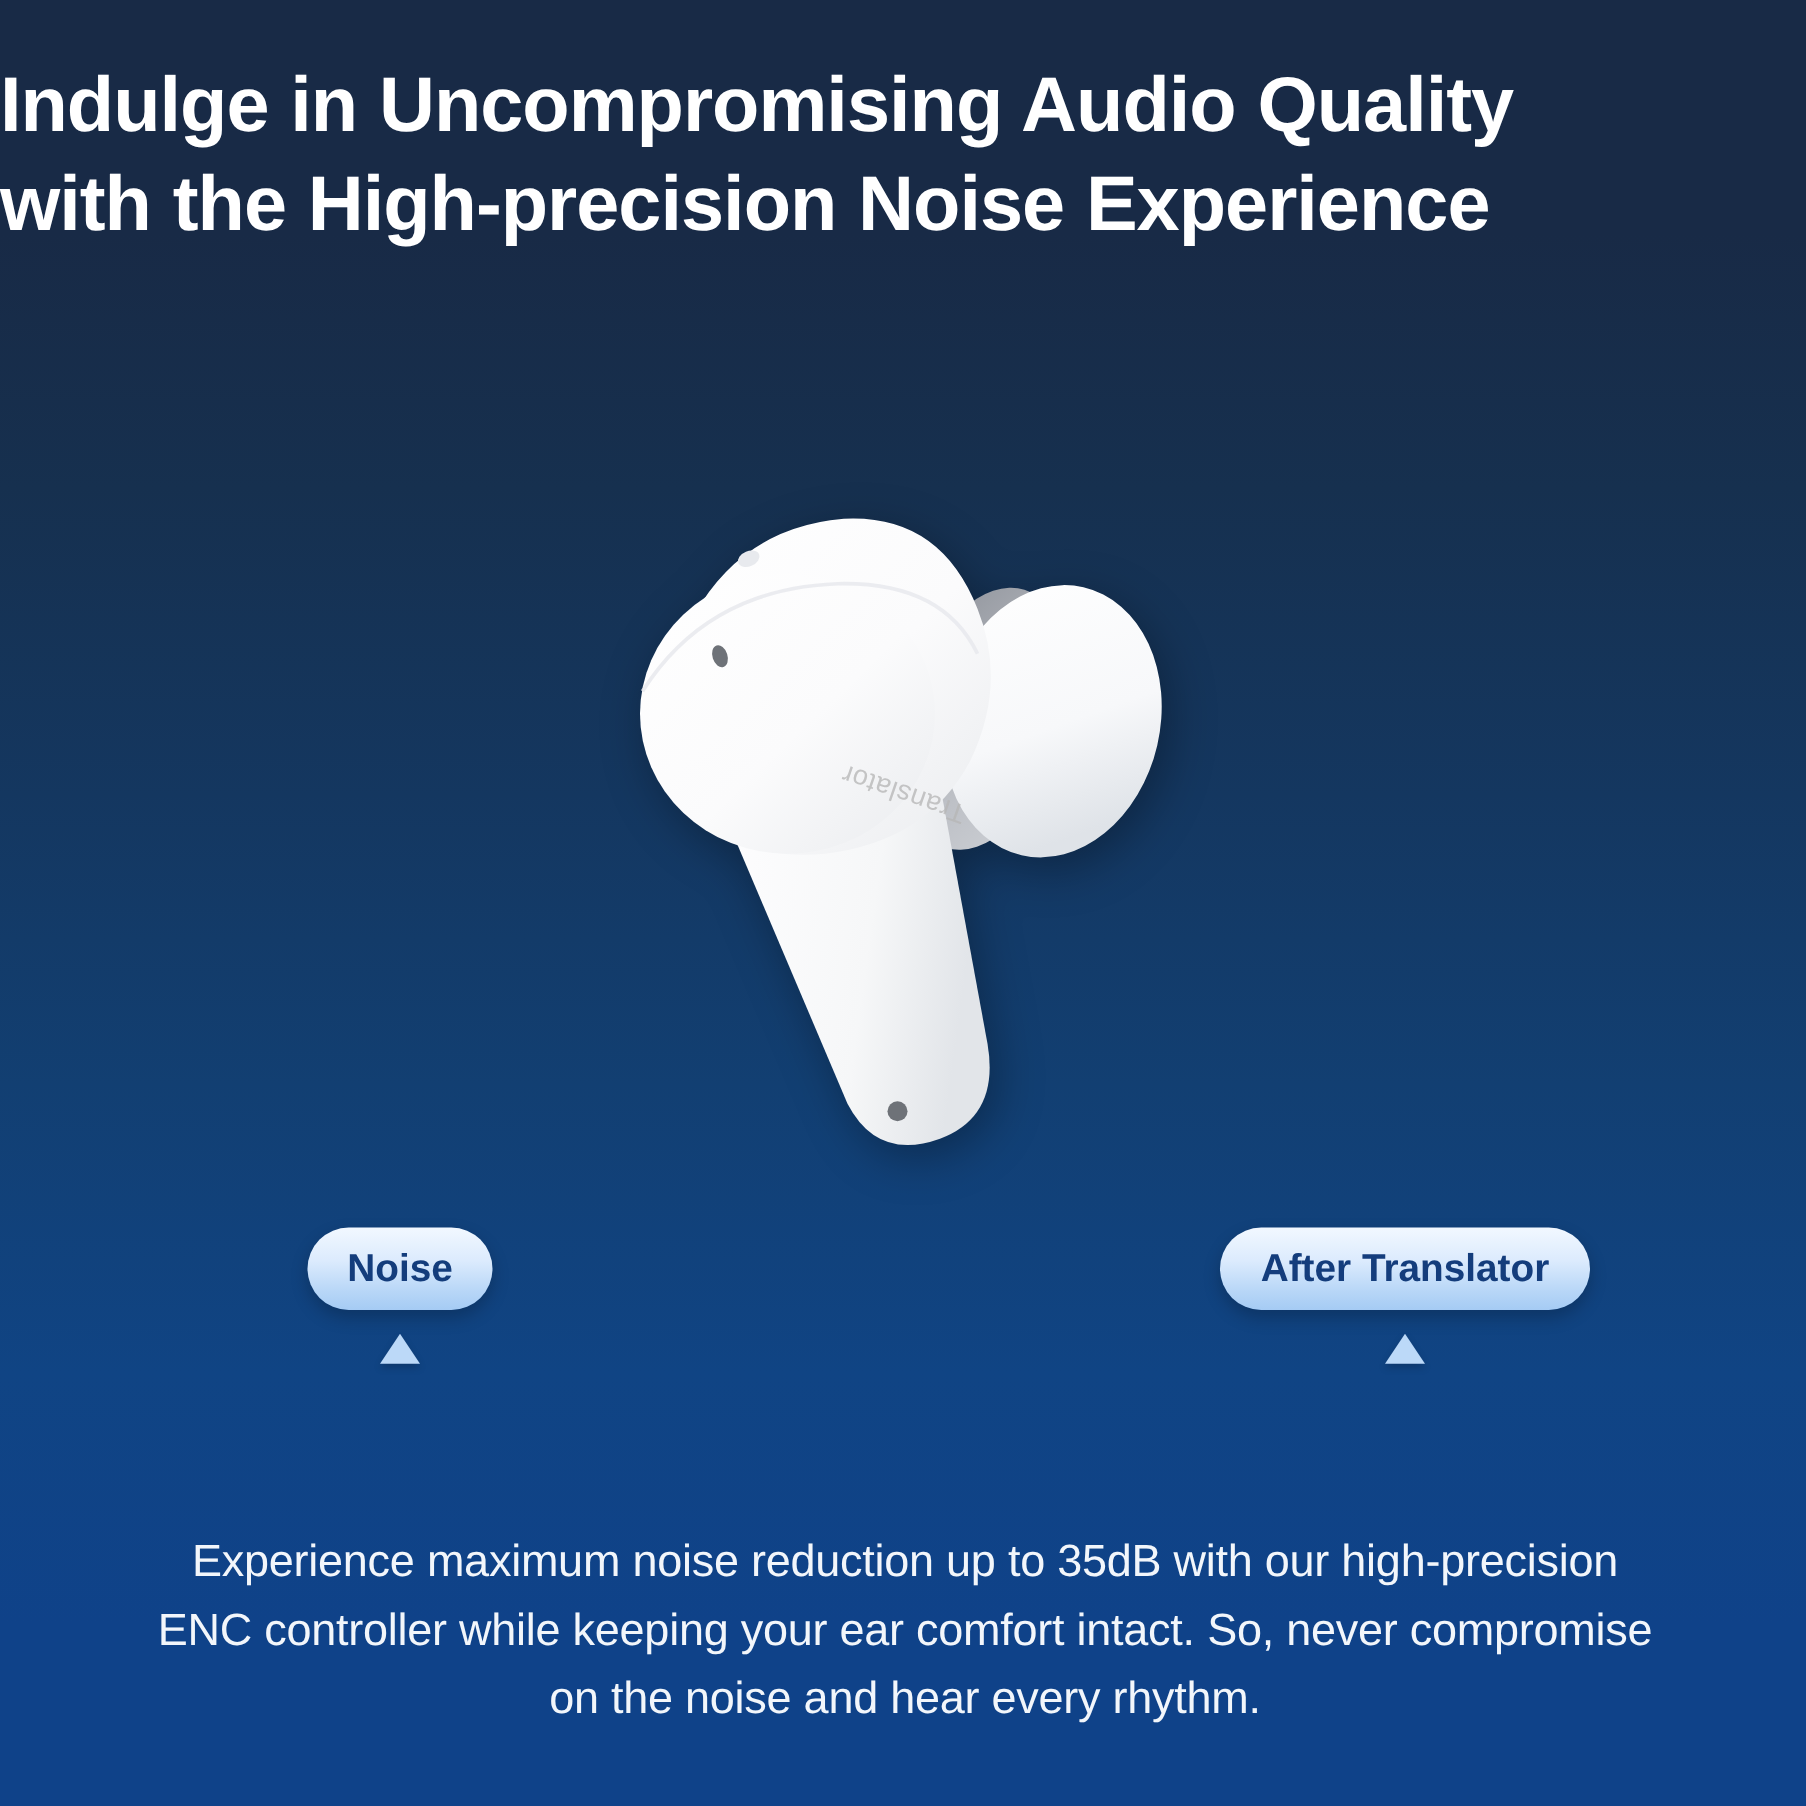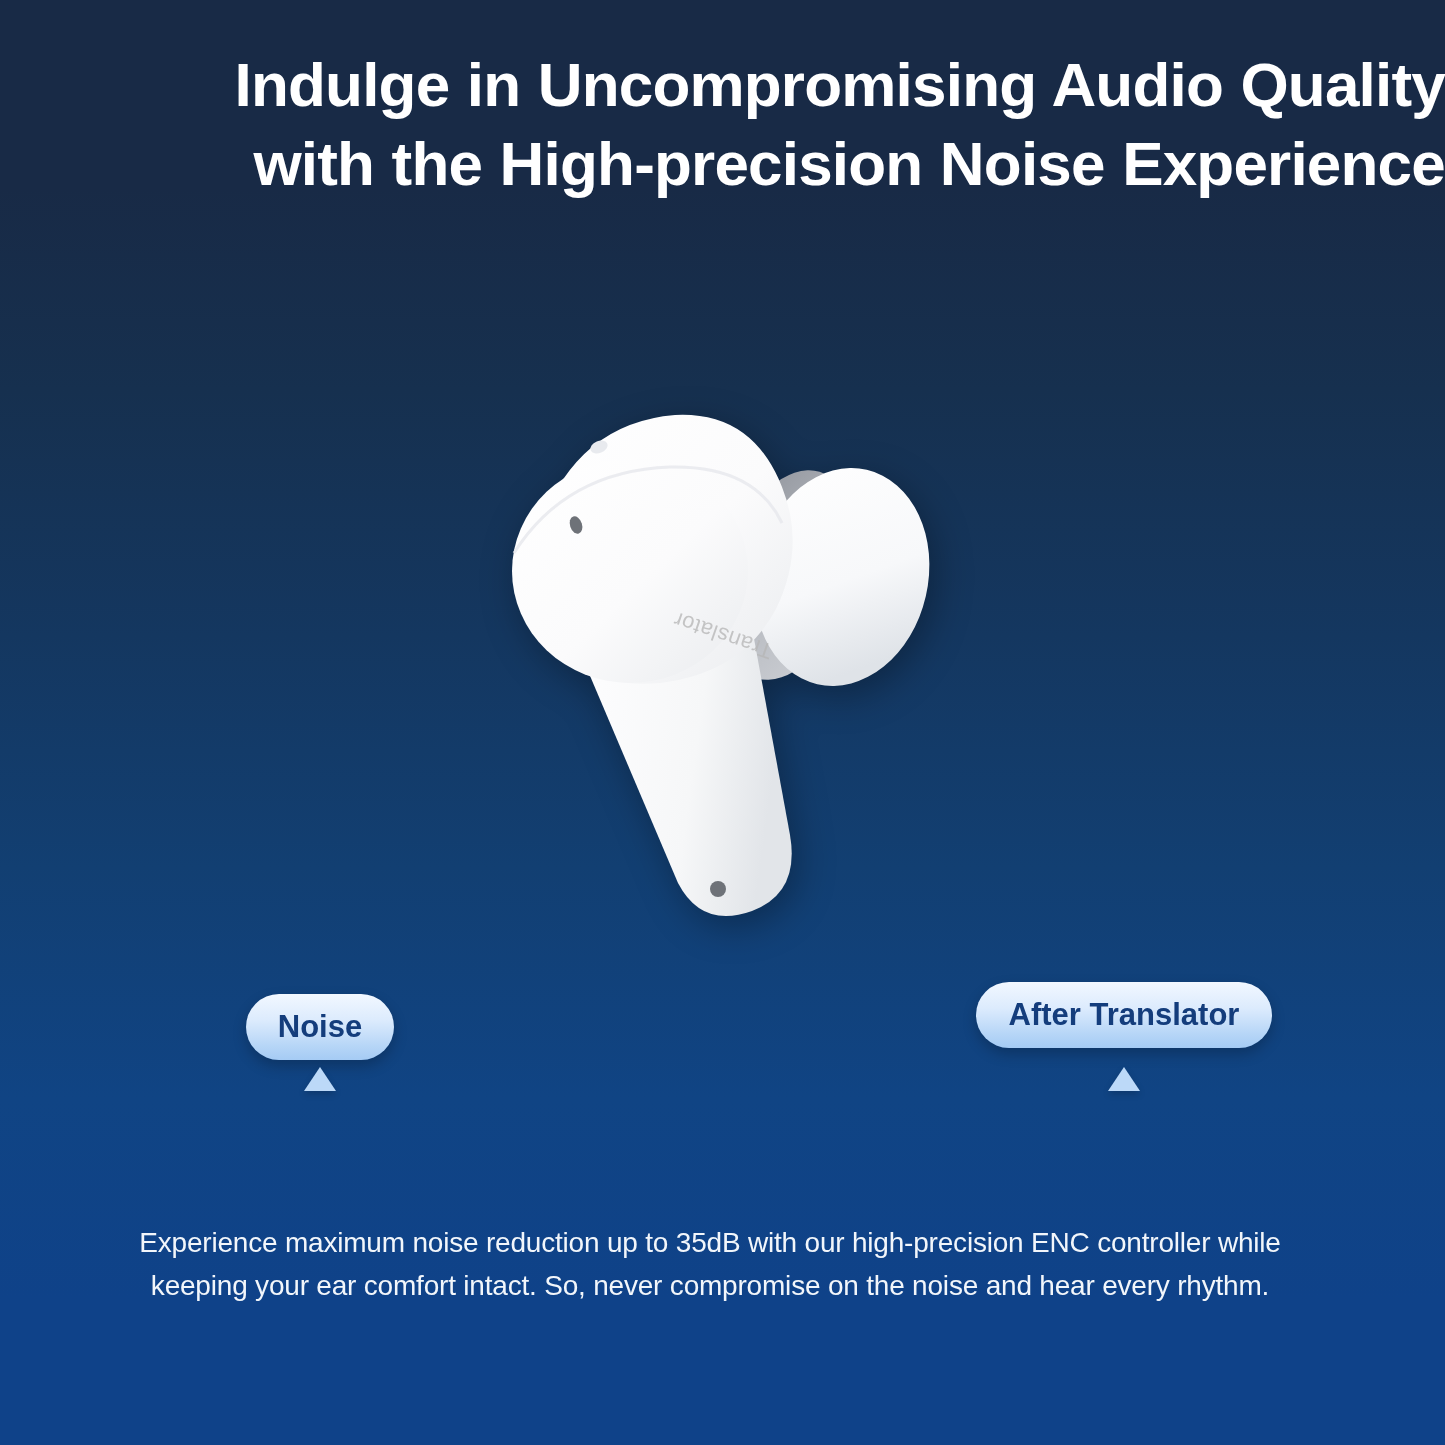--- a/index.html
+++ b/index.html
@@ -20,21 +20,21 @@
         #16304f 27%,
         #143760 44%,
         #123f72 60%,
         #104484 76%,
         #0f4289 90%,
         #0f4289 100%);
   }
   
   #headline{
     position:absolute; left:0; top:46px; width:1445px;
-    text-align:right;
+    text-align:left;
     color:#ffffff;
     font-size:62px;
     font-weight:bold;
     line-height:1.27;
     letter-spacing:-0.8px;
     word-spacing:1px;
   }
   #headline .ln{ display:block; white-space:nowrap; }
 
   
@@ -78,41 +78,41 @@
   .pill{
     position:absolute;
     display:flex; align-items:center; justify-content:center;
     border-radius:999px;
     background:linear-gradient(180deg,#f2f8ff 0%,#dcebfd 40%,#b7d6f7 78%,#a5cbf4 100%);
     color:#143d7c;
     font-weight:bold;
     box-shadow:0 6px 14px rgba(0,0,0,0.22);
     white-space:nowrap;
   }
-  #pill-noise{ left:246px; top:982px; width:148px; height:66px; font-size:31px;margin-top:12px; }
+  #pill-noise{ left:246px; top:982px; width:148px; height:66px; font-size:31px; }
   #pill-filtering{ left:976px; top:982px; width:296px; height:66px; font-size:31px; }
 
   .caret{
     position:absolute;
     width:0; height:0;
     border-left:16px solid transparent;
     border-right:16px solid transparent;
     border-bottom:24px solid #bcd9f8;
     filter:drop-shadow(0 3px 3px rgba(0,0,0,0.18));
   }
   #caret-noise{ left:304px; top:1067px; }
   #caret-filtering{ left:1108px; top:1067px; }
 
   
   #body-copy{
     position:absolute;
-    left:110px; top:1222px; width:1200px;
+    left:124px; top:1222px; width:1200px;
     text-align:center;
     color:#f2f6fb;
-    font-size:28px;
+    font-size:36px;
     line-height:1.52;
     letter-spacing:-0.2px;
   }
 </style>
 </head>
 <body>
 
 <div id="stage">
 
   <h1 id="headline">

